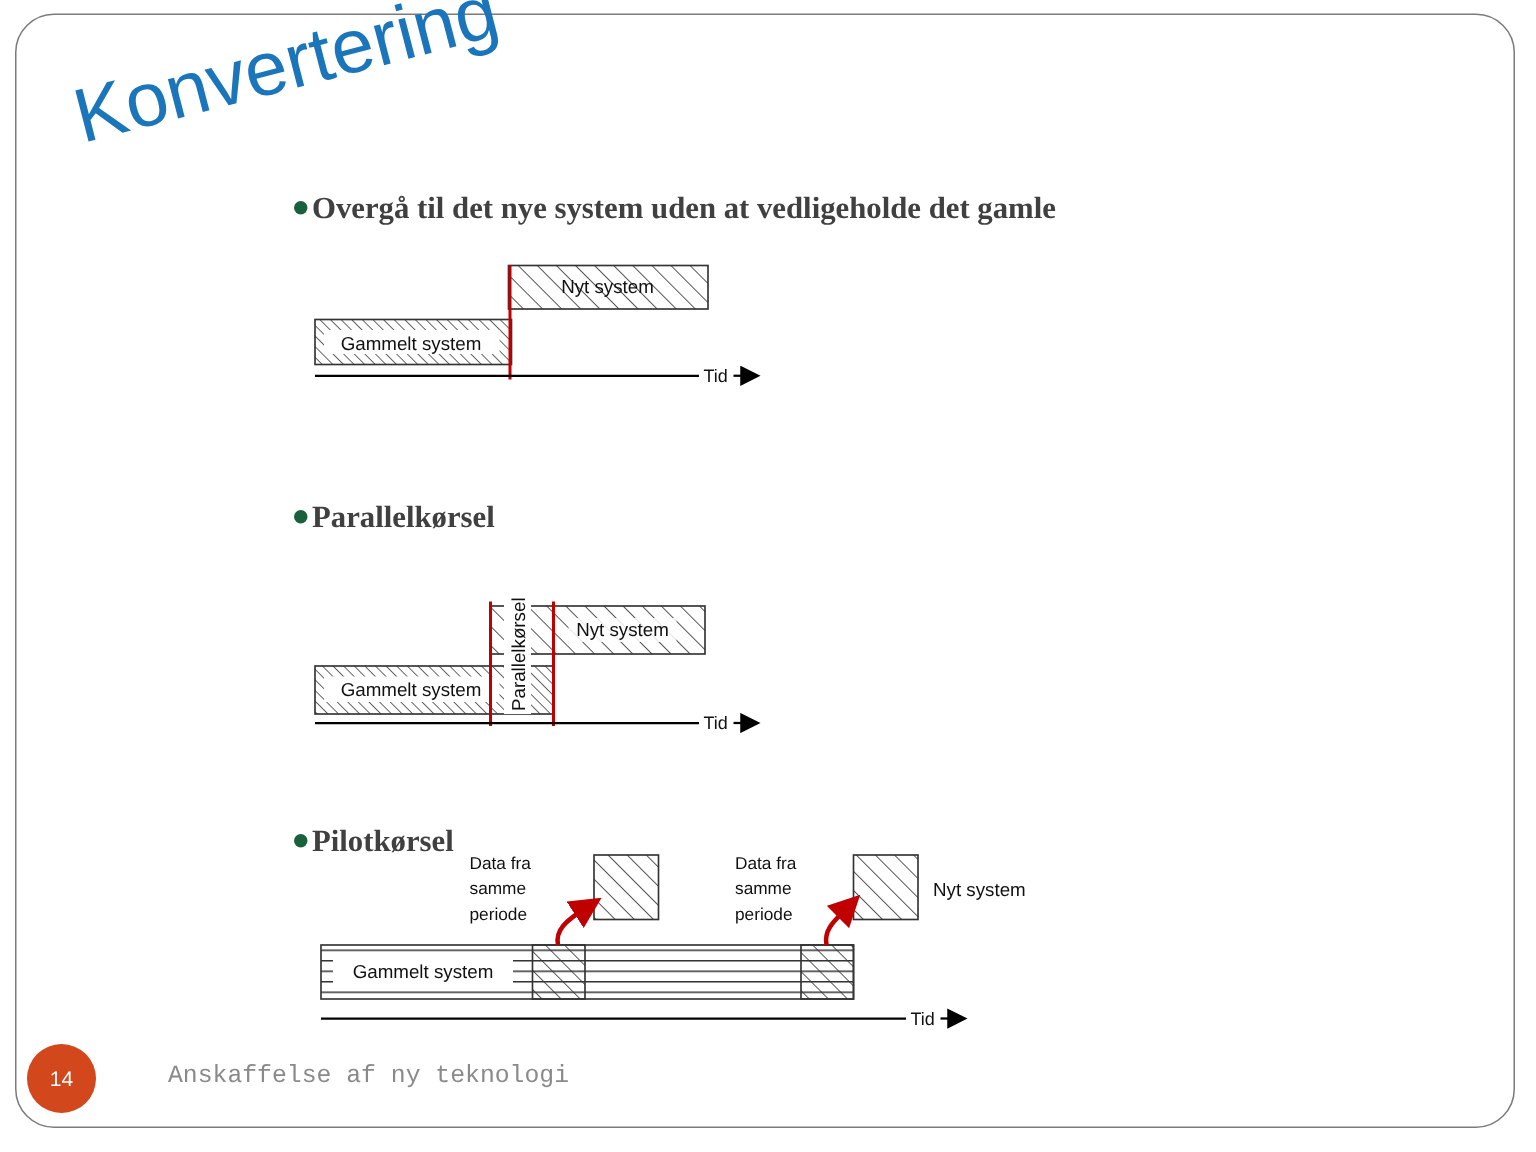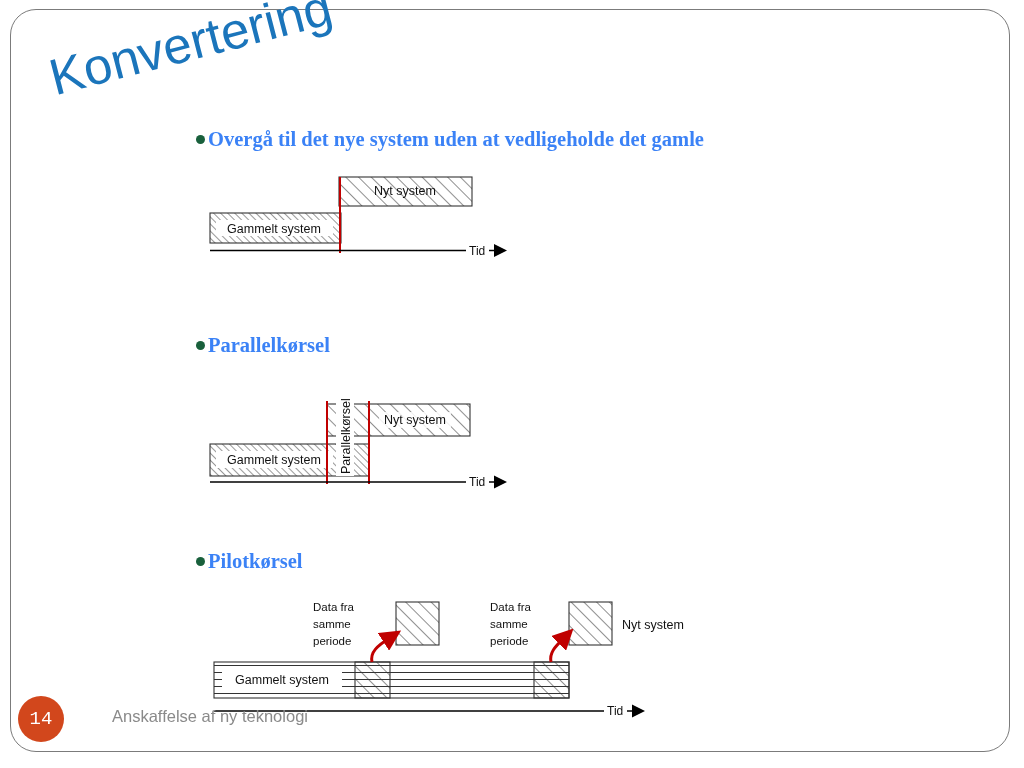--- a/index.html
+++ b/index.html
@@ -46,41 +46,41 @@
     transform-origin: left bottom;
     white-space: nowrap;
   }
 
   
   .bullet {
     position: absolute;
     font-family: "Liberation Serif", serif;
     font-weight: bold;
     font-size: 20.5px;
-    color: #3b82f6;
+    color: #404040;
     white-space: nowrap;
   }
   .bullet .dot {
     display: inline-block;
     width: 9px;
     height: 9px;
     border-radius: 50%;
     background: #19603c;
     margin-right: 3px;
     vertical-align: 2px;
   }
   #bullet-1 { left: 196px; top: 128px; }
   #bullet-2 { left: 196px; top: 334px; }
   #bullet-3 { left: 196px; top: 550px; }
 
   
   .diagram { position: absolute; }
   #diagram-1 { left: 196px; top: 168px; width: 360px; height: 100px; }
   #diagram-2 { left: 196px; top: 376px; width: 360px; height: 125px; }
-  #diagram-3 { left: 200px; top: 588px; width: 520px; height: 150px; }
+  #diagram-3 { left: 200px; top: 556px; width: 520px; height: 150px; }
 
   .diagram svg { display: block; overflow: visible; }
 
   .lbl {
     font-family: "Liberation Sans", sans-serif;
     font-size: 12.5px;
     fill: #111111;
   }
   .lbl-sm {
     font-family: "Liberation Sans", sans-serif;
@@ -96,31 +96,31 @@
   
   .page-badge {
     position: absolute;
     left: 18px;
     top: 696px;
     width: 46px;
     height: 46px;
     border-radius: 50%;
     background: #d2471c;
     color: #ffffff;
-    font-family: Liberation Mono, monospace;
-    font-size: 19px;
+    font-family: Liberation Sans, sans-serif;
+    font-size: 14px;
     display: flex;
     align-items: center;
     justify-content: center;
   }
   .footer-text {
     position: absolute;
     left: 112px;
     top: 707px;
-    font-family: Liberation Sans, sans-serif;
+    font-family: Liberation Mono, monospace;
     font-size: 16.5px;
     color: #8a8a8a;
     white-space: nowrap;
   }
 </style>
 </head>
 <body>
 
 <div class="slide">
 

